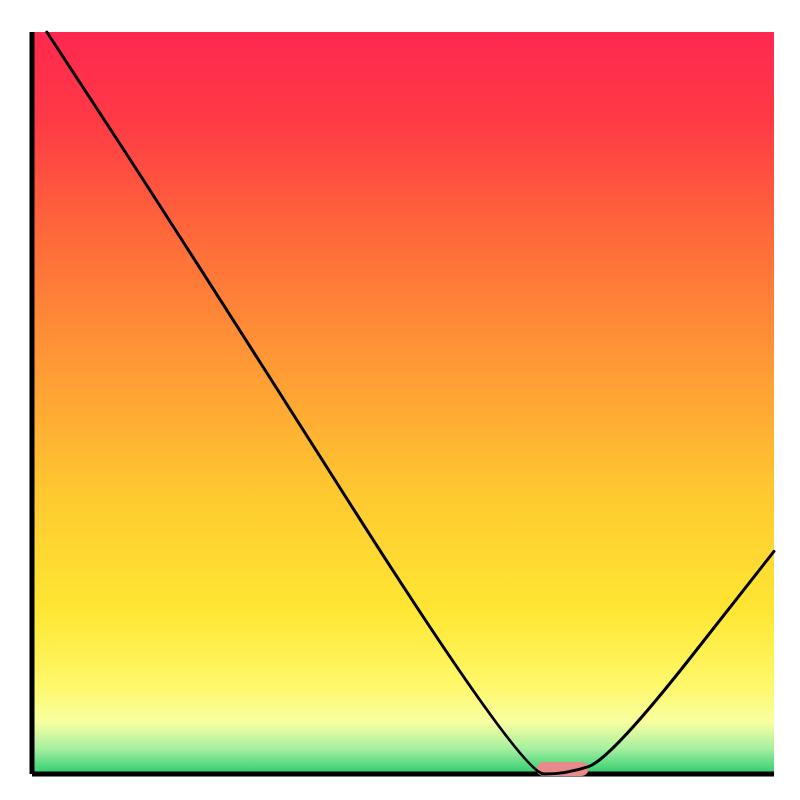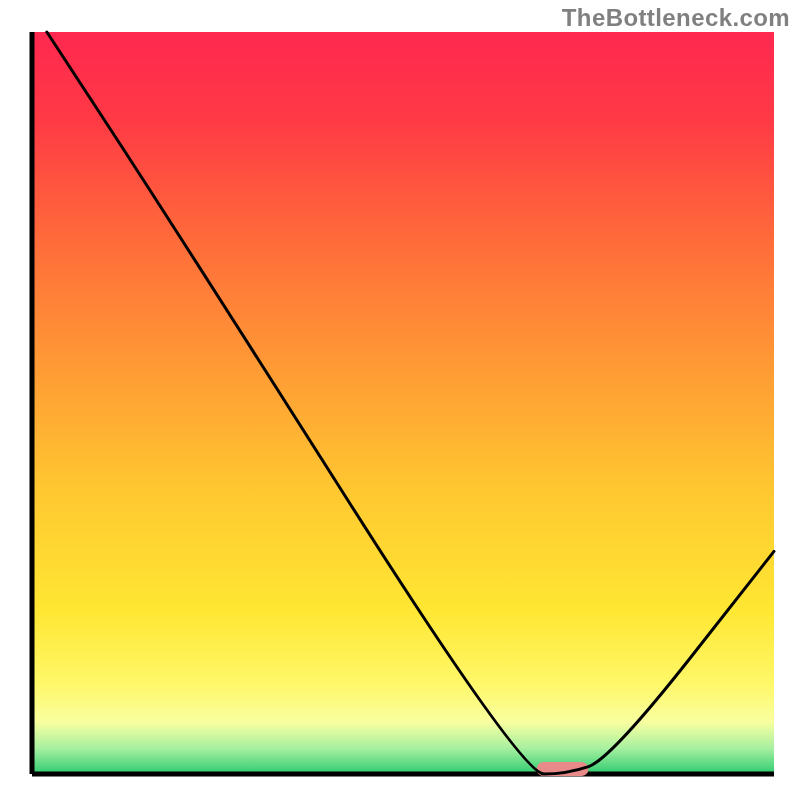--- a/index.html
+++ b/index.html
@@ -27,21 +27,20 @@
     pointer-events: none;
   }
   svg {
     display: block;
   }
 </style>
 </head>
 <body>
 
 <div class="stage">
-  <div class="watermark">TheBottleneck.com</div>
 
   <svg id="chart-svg" width="800" height="800" viewBox="0 0 800 800">
     <defs>
       <linearGradient id="bg-grad" x1="0" y1="0" x2="0" y2="1">
           <stop offset="0.00%" stop-color="#ff2850"></stop>
           <stop offset="12.00%" stop-color="#ff3a45"></stop>
           <stop offset="28.00%" stop-color="#ff6b3a"></stop>
           <stop offset="45.00%" stop-color="#ff9a35"></stop>
           <stop offset="62.00%" stop-color="#ffc830"></stop>
           <stop offset="78.00%" stop-color="#ffe733"></stop>

